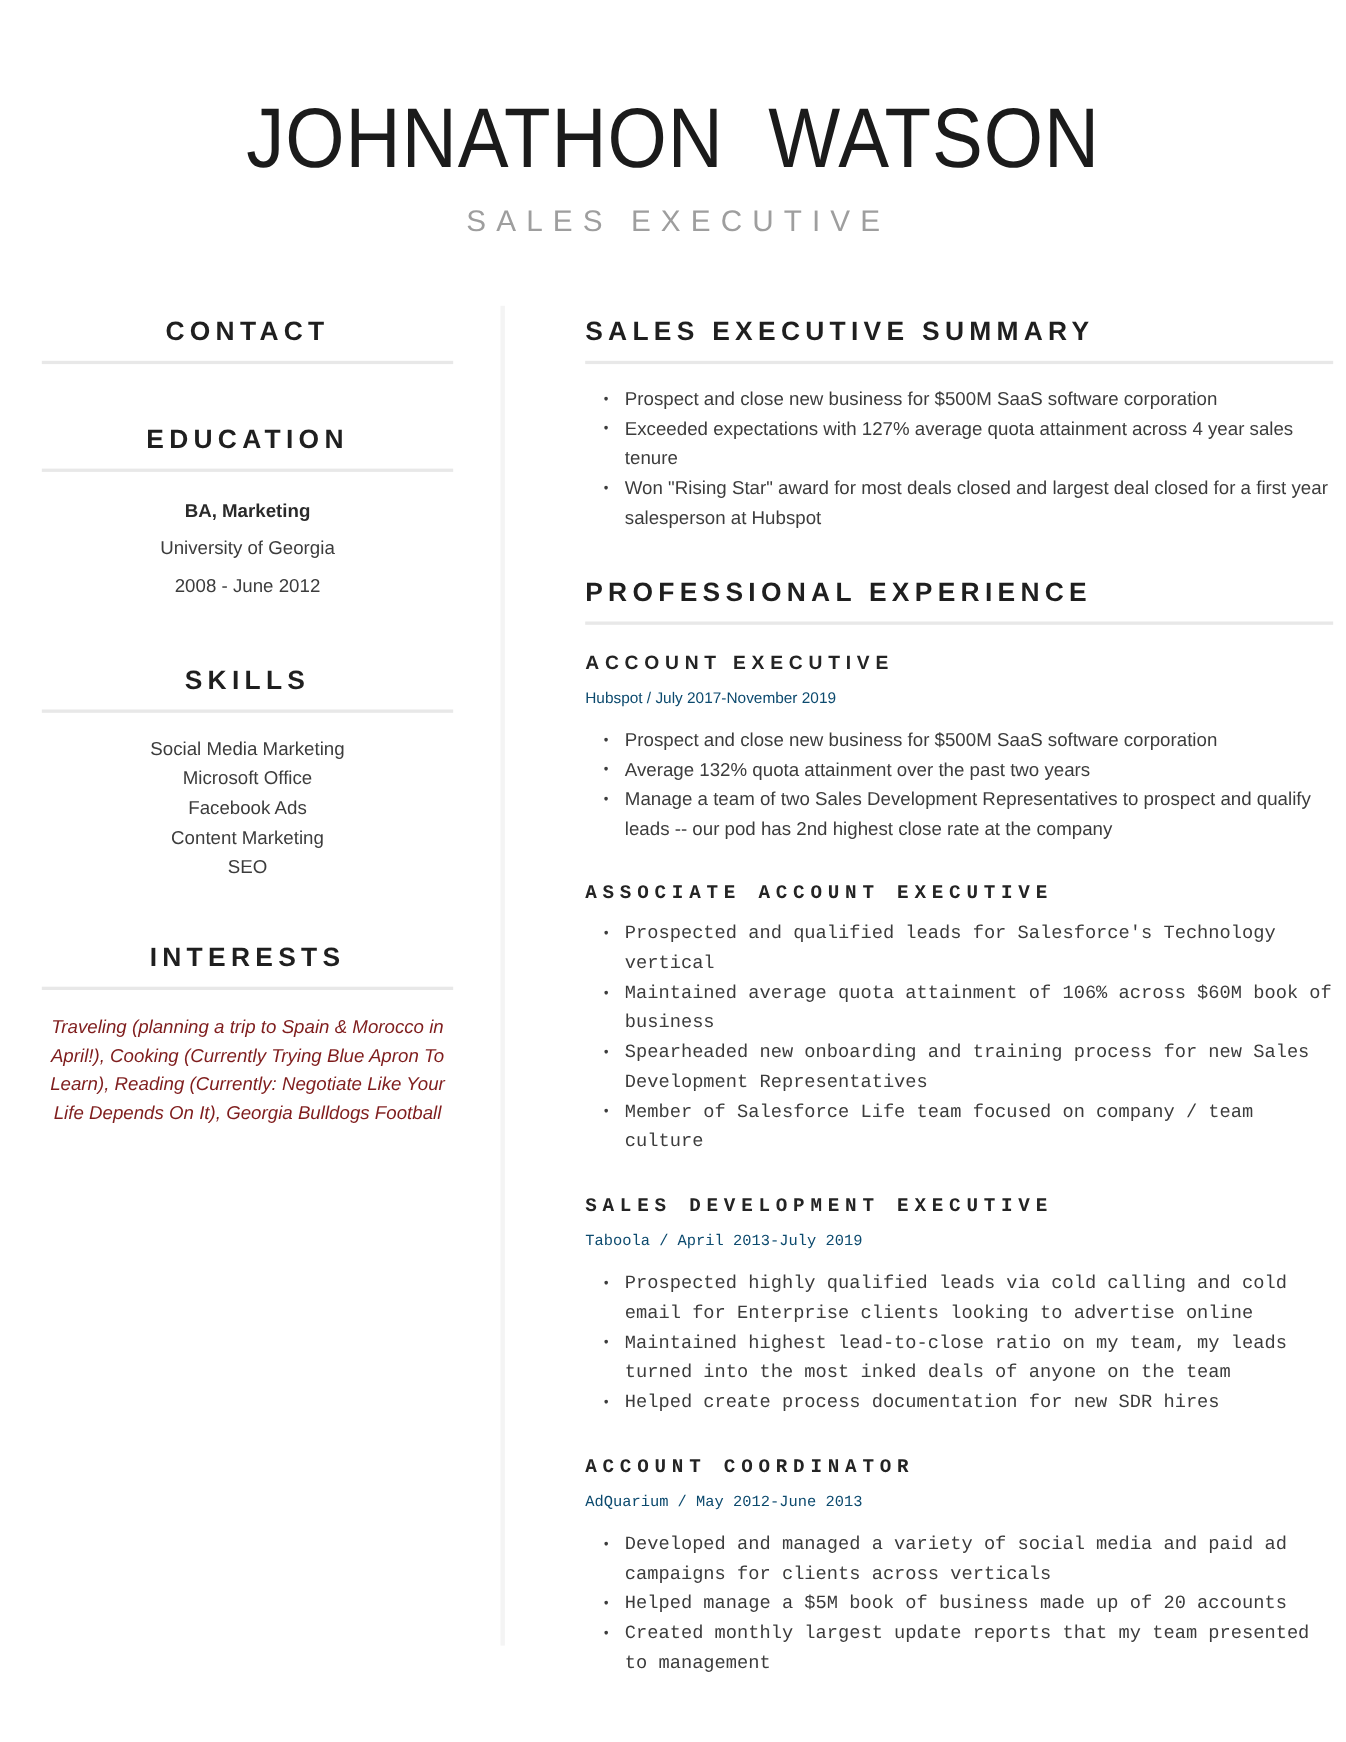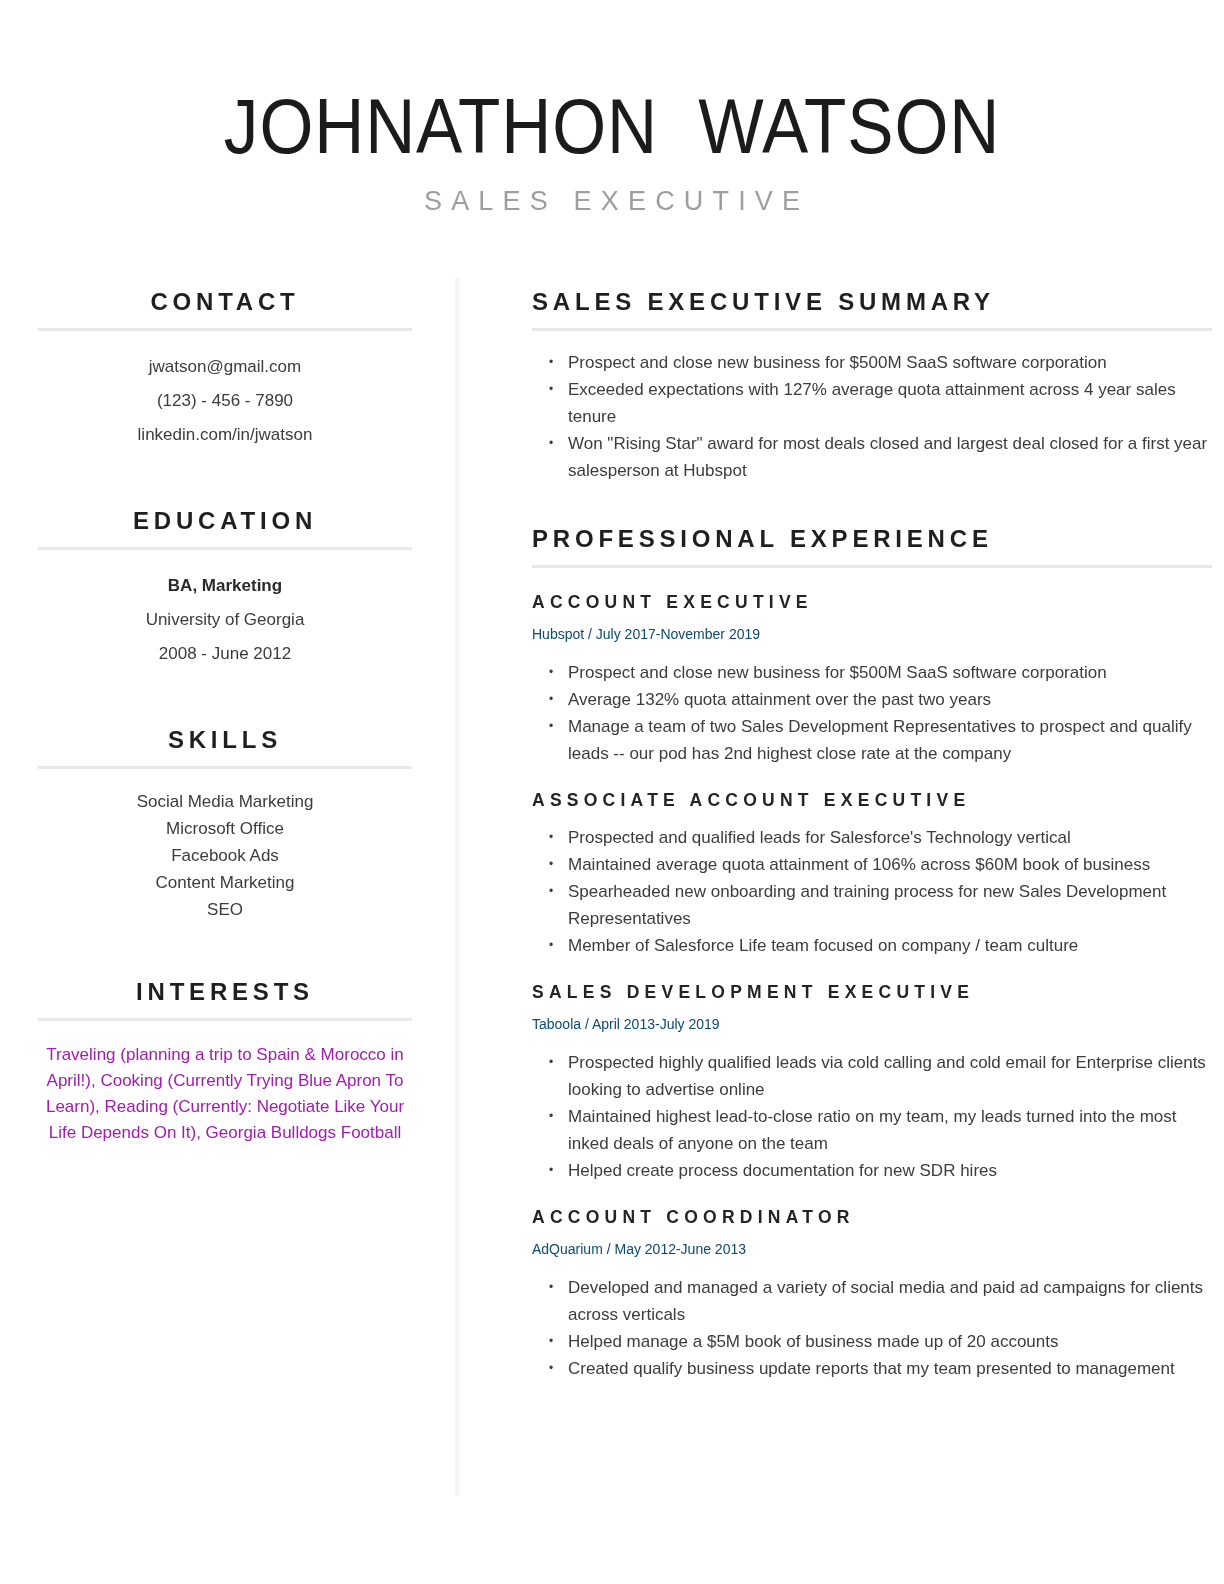--- a/index.html
+++ b/index.html
@@ -108,21 +108,22 @@
   }
   .edu-line {
     font-size: 17px;
     line-height: 34px;
     color: #3c3c3c;
   }
   .interests-text {
     margin-top: 21px;
     font-size: 17px;
     line-height: 26px;
-    color: #a21caf;
+    color: #7f1d1d;
+    font-style: italic;
   }
 
   
   .bullets { margin-top: 18px; }
   .bullet {
     display: flex;
     align-items: flex-start;
     padding-left: 14px;
     font-size: 17px;
     line-height: 27px;
@@ -134,21 +135,21 @@
     margin-right: 12px;
     font-size: 12px;
     line-height: 27px;
     color: #3c3c3c;
     text-align: center;
   }
   .bullet .btext { flex: 1 1 auto; }
 
   .experience-section { margin-top: 42px; }
   .job { margin-top: 23px; }
-  .job + .job { margin-top: 22px; }
+  .job + .job { margin-top: 34px; font-family: Liberation Mono, monospace; }
   .job-title {
     font-size: 17.5px;
     line-height: 22px;
     font-weight: 700;
     letter-spacing: 0.3em;
     color: #242424;
   }
   .job-meta {
     margin-top: 9px;
     font-size: 14px;
@@ -167,25 +168,20 @@
     <div class="subtitle">SALES EXECUTIVE</div>
   </div>
 
   <div class="v-divider"></div>
 
   <div class="left-col">
 
     <div class="side-section">
       <div class="side-heading">CONTACT</div>
       <div class="rule"></div>
-      <div class="side-lines">
-          <div class="side-line">jwatson@gmail.com</div>
-          <div class="side-line">(123) - 456 - 7890</div>
-          <div class="side-line">linkedin.com/in/jwatson</div>
-        </div>
     </div>
 
     <div class="side-section">
       <div class="side-heading">EDUCATION</div>
       <div class="rule"></div>
       <div class="side-lines">
         <div class="edu-degree">BA, Marketing</div>
         <div class="edu-line">University of Georgia</div>
         <div class="edu-line">2008 - June 2012</div>
       </div>
@@ -303,21 +299,21 @@
               <div class="bullet">
                 <span class="dot">•</span>
                 <span class="btext">Developed and managed a variety of social media and paid ad campaigns for clients across verticals</span>
               </div>
               <div class="bullet">
                 <span class="dot">•</span>
                 <span class="btext">Helped manage a $5M book of business made up of 20 accounts</span>
               </div>
               <div class="bullet">
                 <span class="dot">•</span>
-                <span class="btext">Created qualify business update reports that my team presented to management</span>
+                <span class="btext">Created monthly largest update reports that my team presented to management</span>
               </div>
             </div>
   </div>
 </div>
     </div>
 
   </div>
 
 </div>
 

